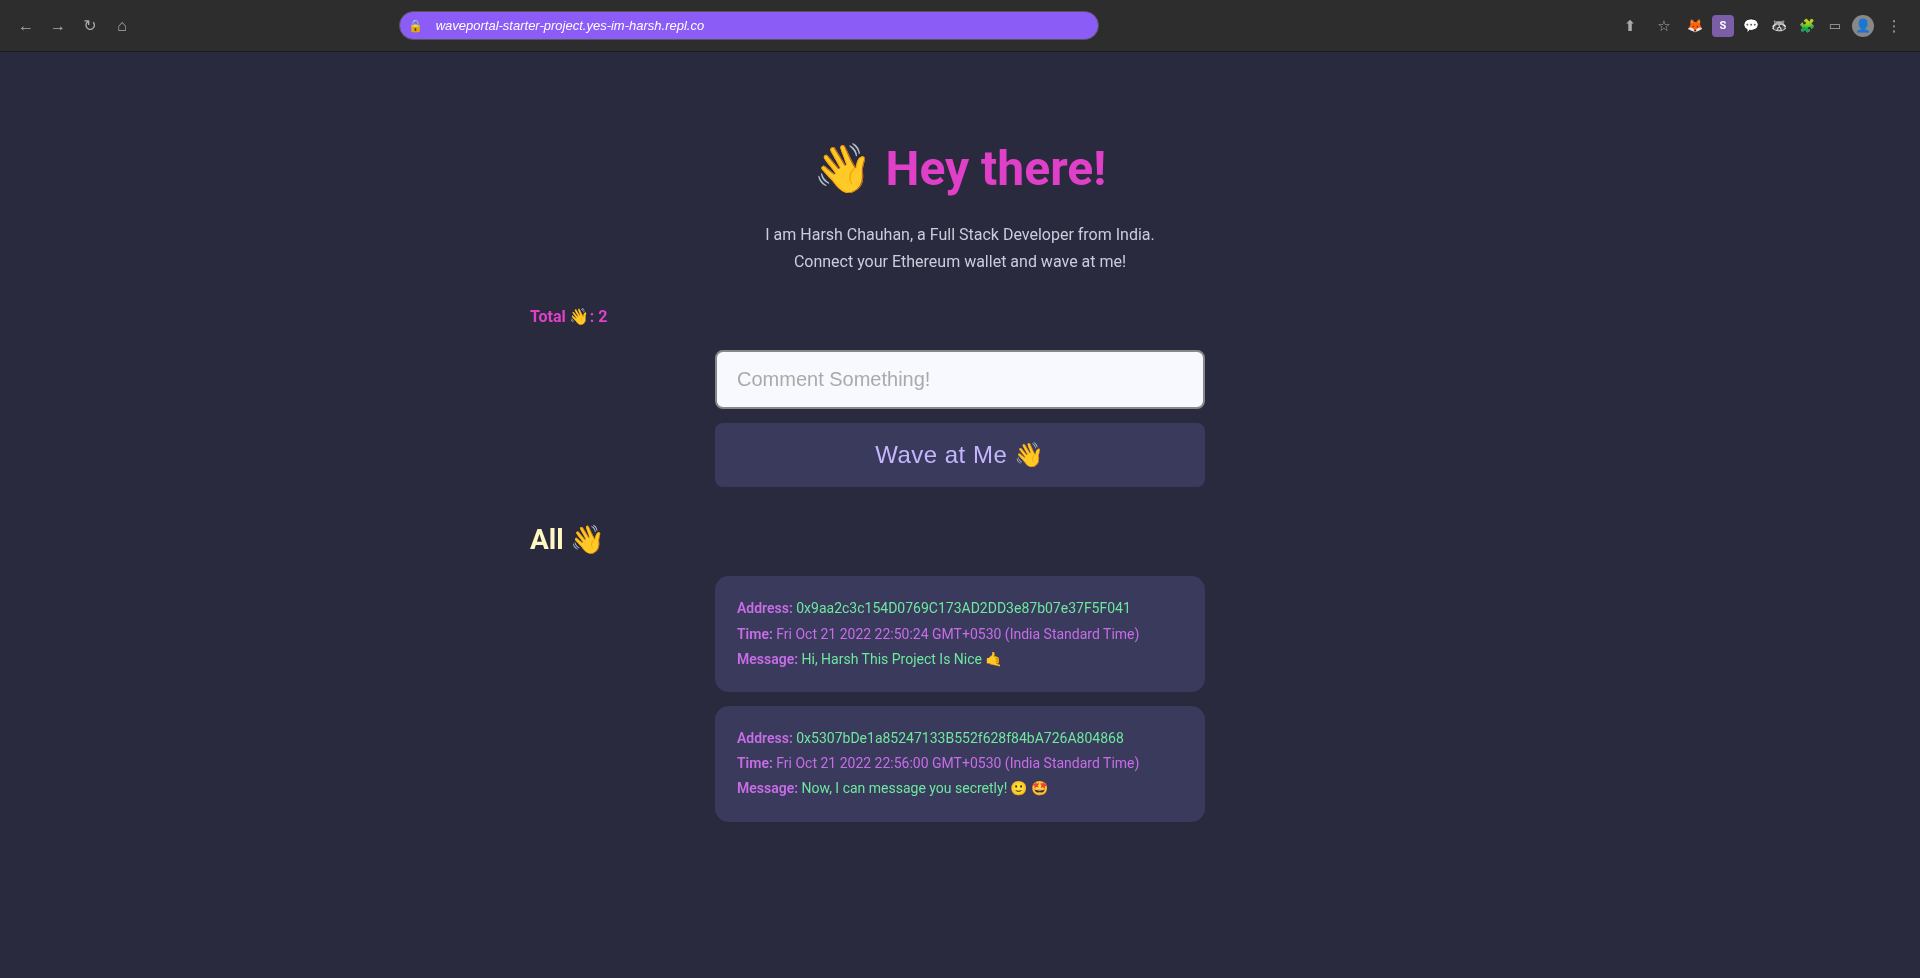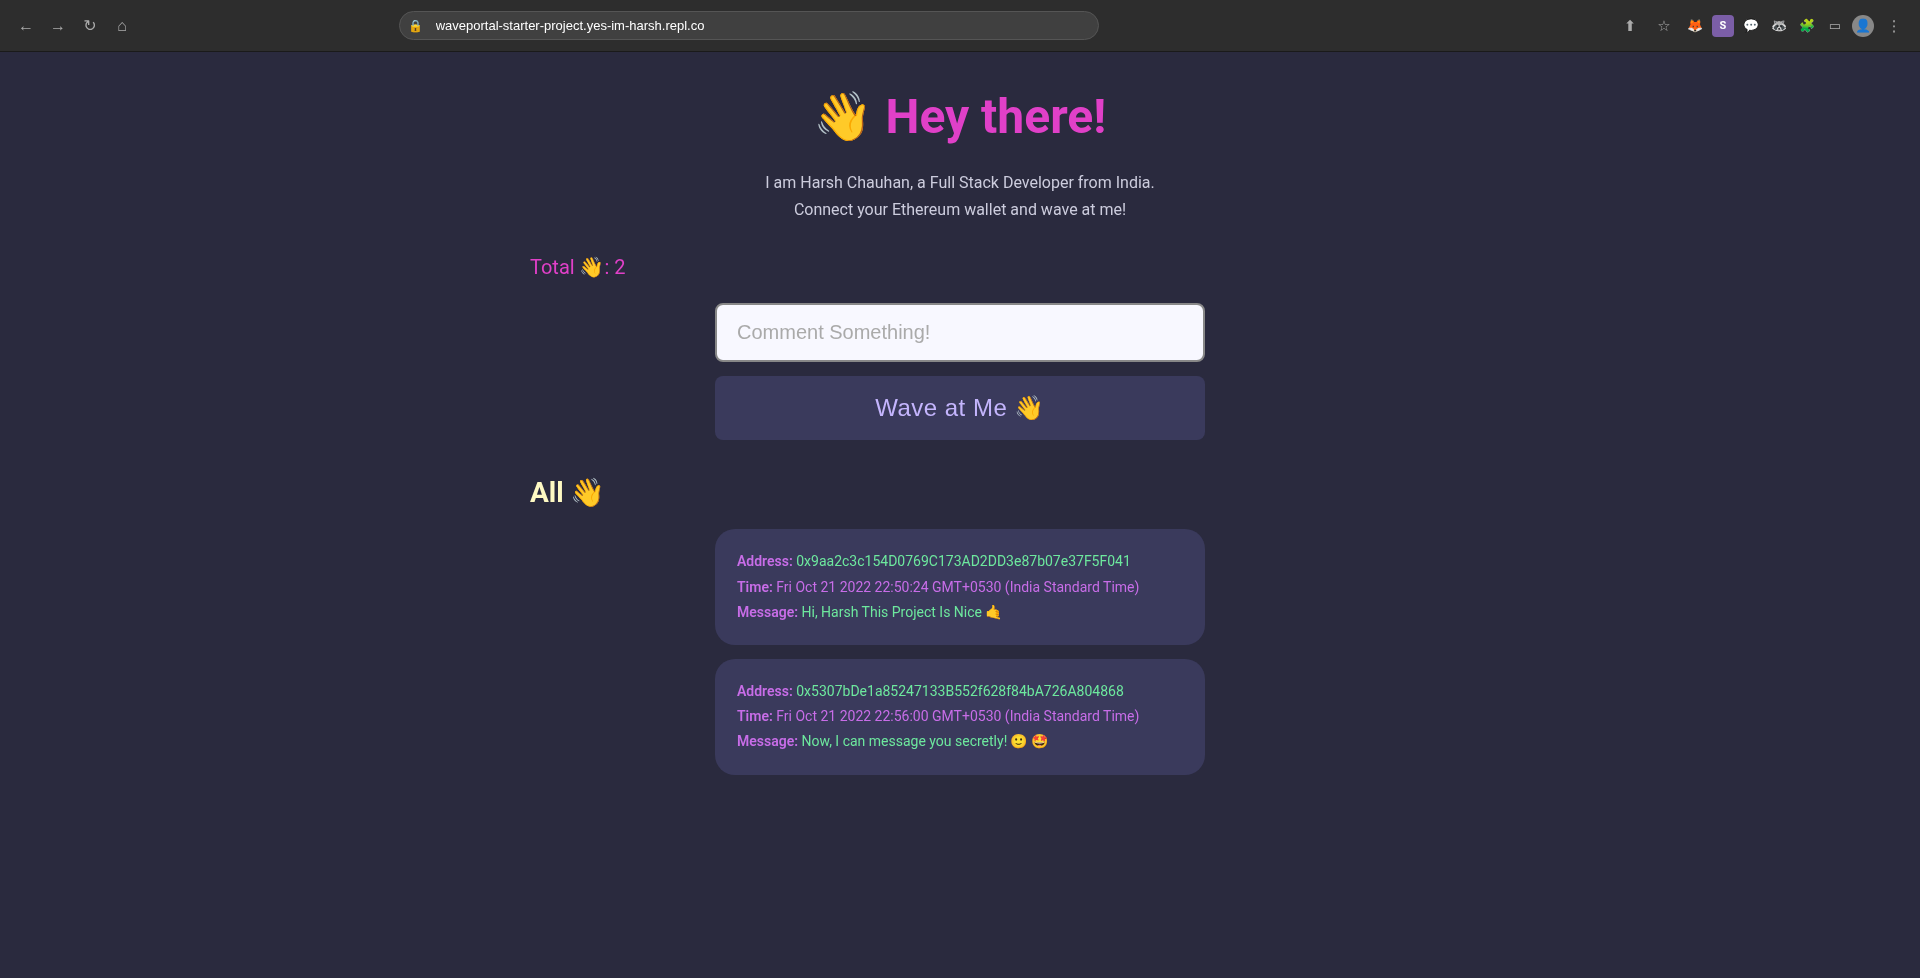--- a/index.html
+++ b/index.html
@@ -44,27 +44,28 @@
 
     .address-bar-container {
       flex: 1;
       max-width: 700px;
       margin: 0 auto;
       position: relative;
     }
 
     .address-bar {
       width: 100%;
-      background: #404040;
+      background: #8b5cf6;
       border: 1px solid #555;
       border-radius: 20px;
       padding: 6px 36px 6px 36px;
       color: #fff;
       font-size: 13px;
       outline: none;
+      font-style: italic;
     }
 
     .address-lock {
       position: absolute;
       left: 10px;
       top: 50%;
       transform: translateY(-50%);
       color: #aaa;
       font-size: 12px;
     }
@@ -99,21 +100,21 @@
       display: inline-flex;
       align-items: center;
       justify-content: center;
       font-size: 13px;
     }
 
     
     .page-content {
       max-width: 900px;
       margin: 0 auto;
-      padding: 36px 20px 60px;
+      padding: 88px 20px 60px;
       display: flex;
       flex-direction: column;
       align-items: center;
     }
 
     .main-title {
       font-size: 48px;
       font-weight: 700;
       color: #e040c8;
       margin-bottom: 24px;
@@ -122,22 +123,22 @@
 
     .description {
       text-align: center;
       font-size: 16px;
       color: #ccccdd;
       line-height: 1.7;
       margin-bottom: 32px;
     }
 
     .total-count {
-      font-size: 20px;
-      font-weight: 400;
+      font-size: 16px;
+      font-weight: 700;
       color: #e040c8;
       margin-bottom: 24px;
       align-self: flex-start;
       width: 100%;
       max-width: 490px;
     }
 
     .comment-input {
       width: 100%;
       max-width: 490px;
@@ -183,21 +184,21 @@
     .wave-cards {
       width: 100%;
       max-width: 490px;
       display: flex;
       flex-direction: column;
       gap: 14px;
     }
 
     .wave-card {
       background: #3a3a5c;
-      border-radius: 20px;
+      border-radius: 14px;
       padding: 20px 22px;
       font-size: 14px;
       line-height: 1.8;
     }
 
     .wave-card .address-line {
       color: #6de89e;
     }
 
     .wave-card .time-line {

